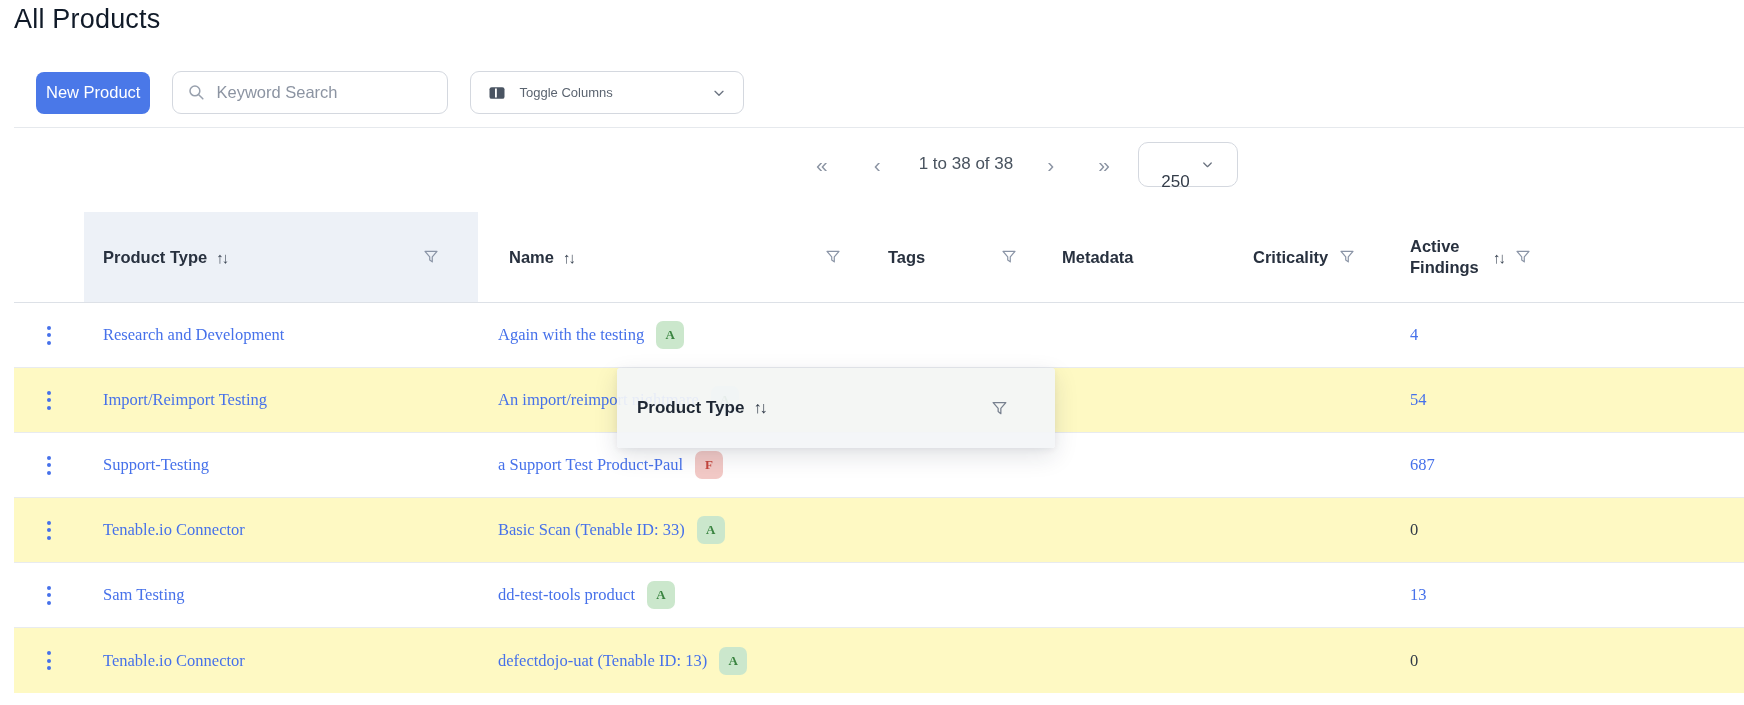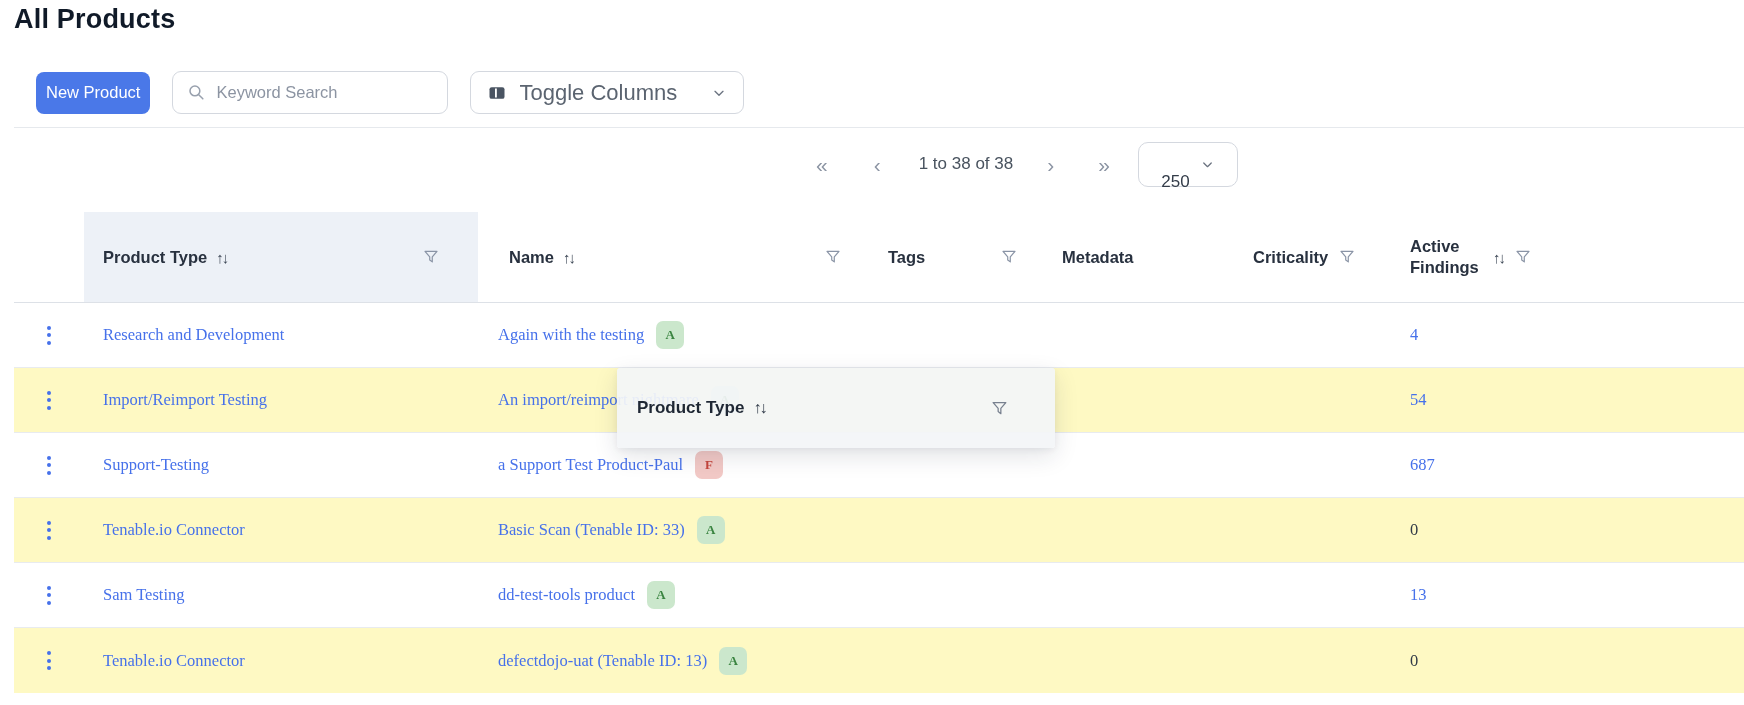--- a/index.html
+++ b/index.html
@@ -1,27 +1,27 @@
 <!DOCTYPE html>
 <html><head>
 <meta charset="utf-8">
 <style>
   * { box-sizing: border-box; margin: 0; padding: 0; }
   html, body { width: 1744px; height: 705px; overflow: hidden; background: #ffffff; }
   body { font-family: "Liberation Sans", "DejaVu Sans", sans-serif; color: #1d2633; position: relative; }
 
-  .page-title { position: absolute; left: 14px; top: 4px; font-size: 27px; font-weight: 700; color: #101a28; letter-spacing: 0.2px; text-align: right; }
+  .page-title { position: absolute; left: 14px; top: 4px; font-size: 27px; font-weight: 400; color: #101a28; letter-spacing: 0.2px; text-align: right; }
 
   .controls { position: absolute; left: 36px; top: 71px; display: flex; align-items: center; gap: 22px; }
   .btn-primary { height: 42px; padding: 0 10px; background: #4a78e8; color: #ffffff; font-size: 16.5px; font-weight: 400; border: none; border-radius: 8px; cursor: pointer; font-family: inherit; }
   .search-box { width: 276px; height: 43px; border: 1px solid #d4d8df; border-radius: 9px; display: flex; align-items: center; padding: 0 14px; gap: 10px; background: #fff; }
   .search-box input { border: none; outline: none; flex: 1; font-size: 16.5px; color: #333c49; font-family: inherit; min-width: 0; }
   .search-box input::placeholder { color: #8c94a2; }
   .select-box { width: 274px; height: 43px; border: 1px solid #d4d8df; border-radius: 9px; display: flex; align-items: center; padding: 0 16px; gap: 12px; background: #fff; cursor: pointer; }
-  .select-box .label { font-size: 22px; color: #5b6470; }
+  .select-box .label { font-size: 13px; color: #5b6470; }
   .chevron { margin-left: auto; flex: 0 0 auto; }
 
   .divider { position: absolute; top: 127px; left: 14px; right: 0; border-top: 1px solid #e6e9ed; }
 
   .pagination { position: absolute; left: 800px; top: 141px; height: 46px; display: flex; align-items: center; color: #8b94a3; }
   .pager { font-size: 21px; color: #8b94a3; cursor: pointer; line-height: 1; user-select: none; }
   .pager.first { margin-left: 16px; }
   .pager.prev  { margin-left: 46px; }
   .pager.next  { margin-left: 34px; }
   .pager.last  { margin-left: 44px; }

